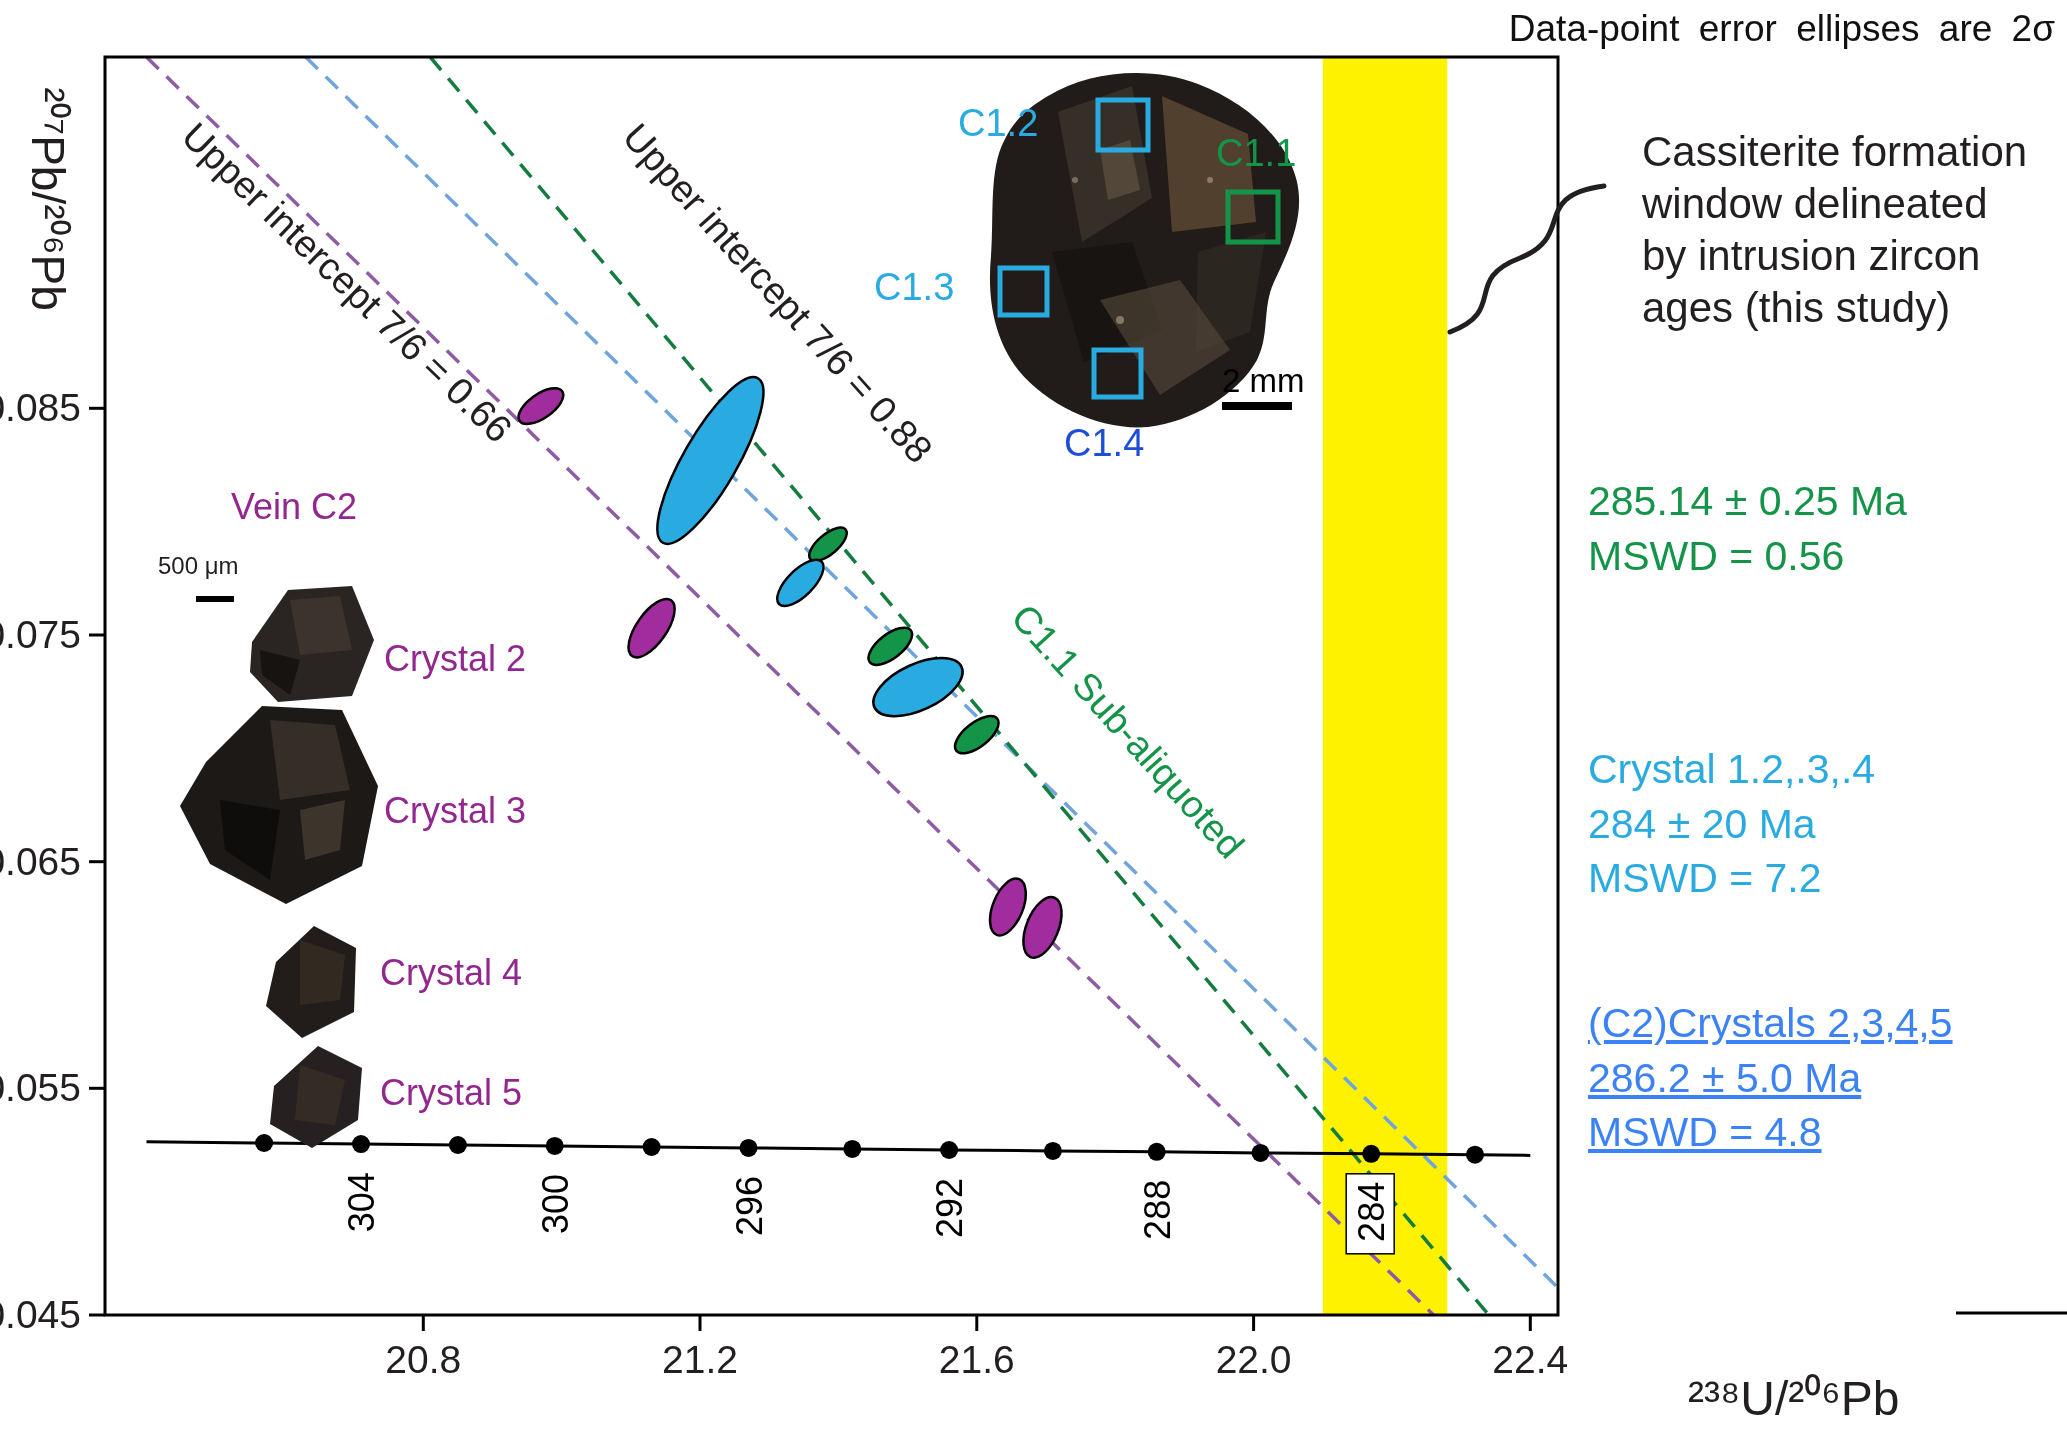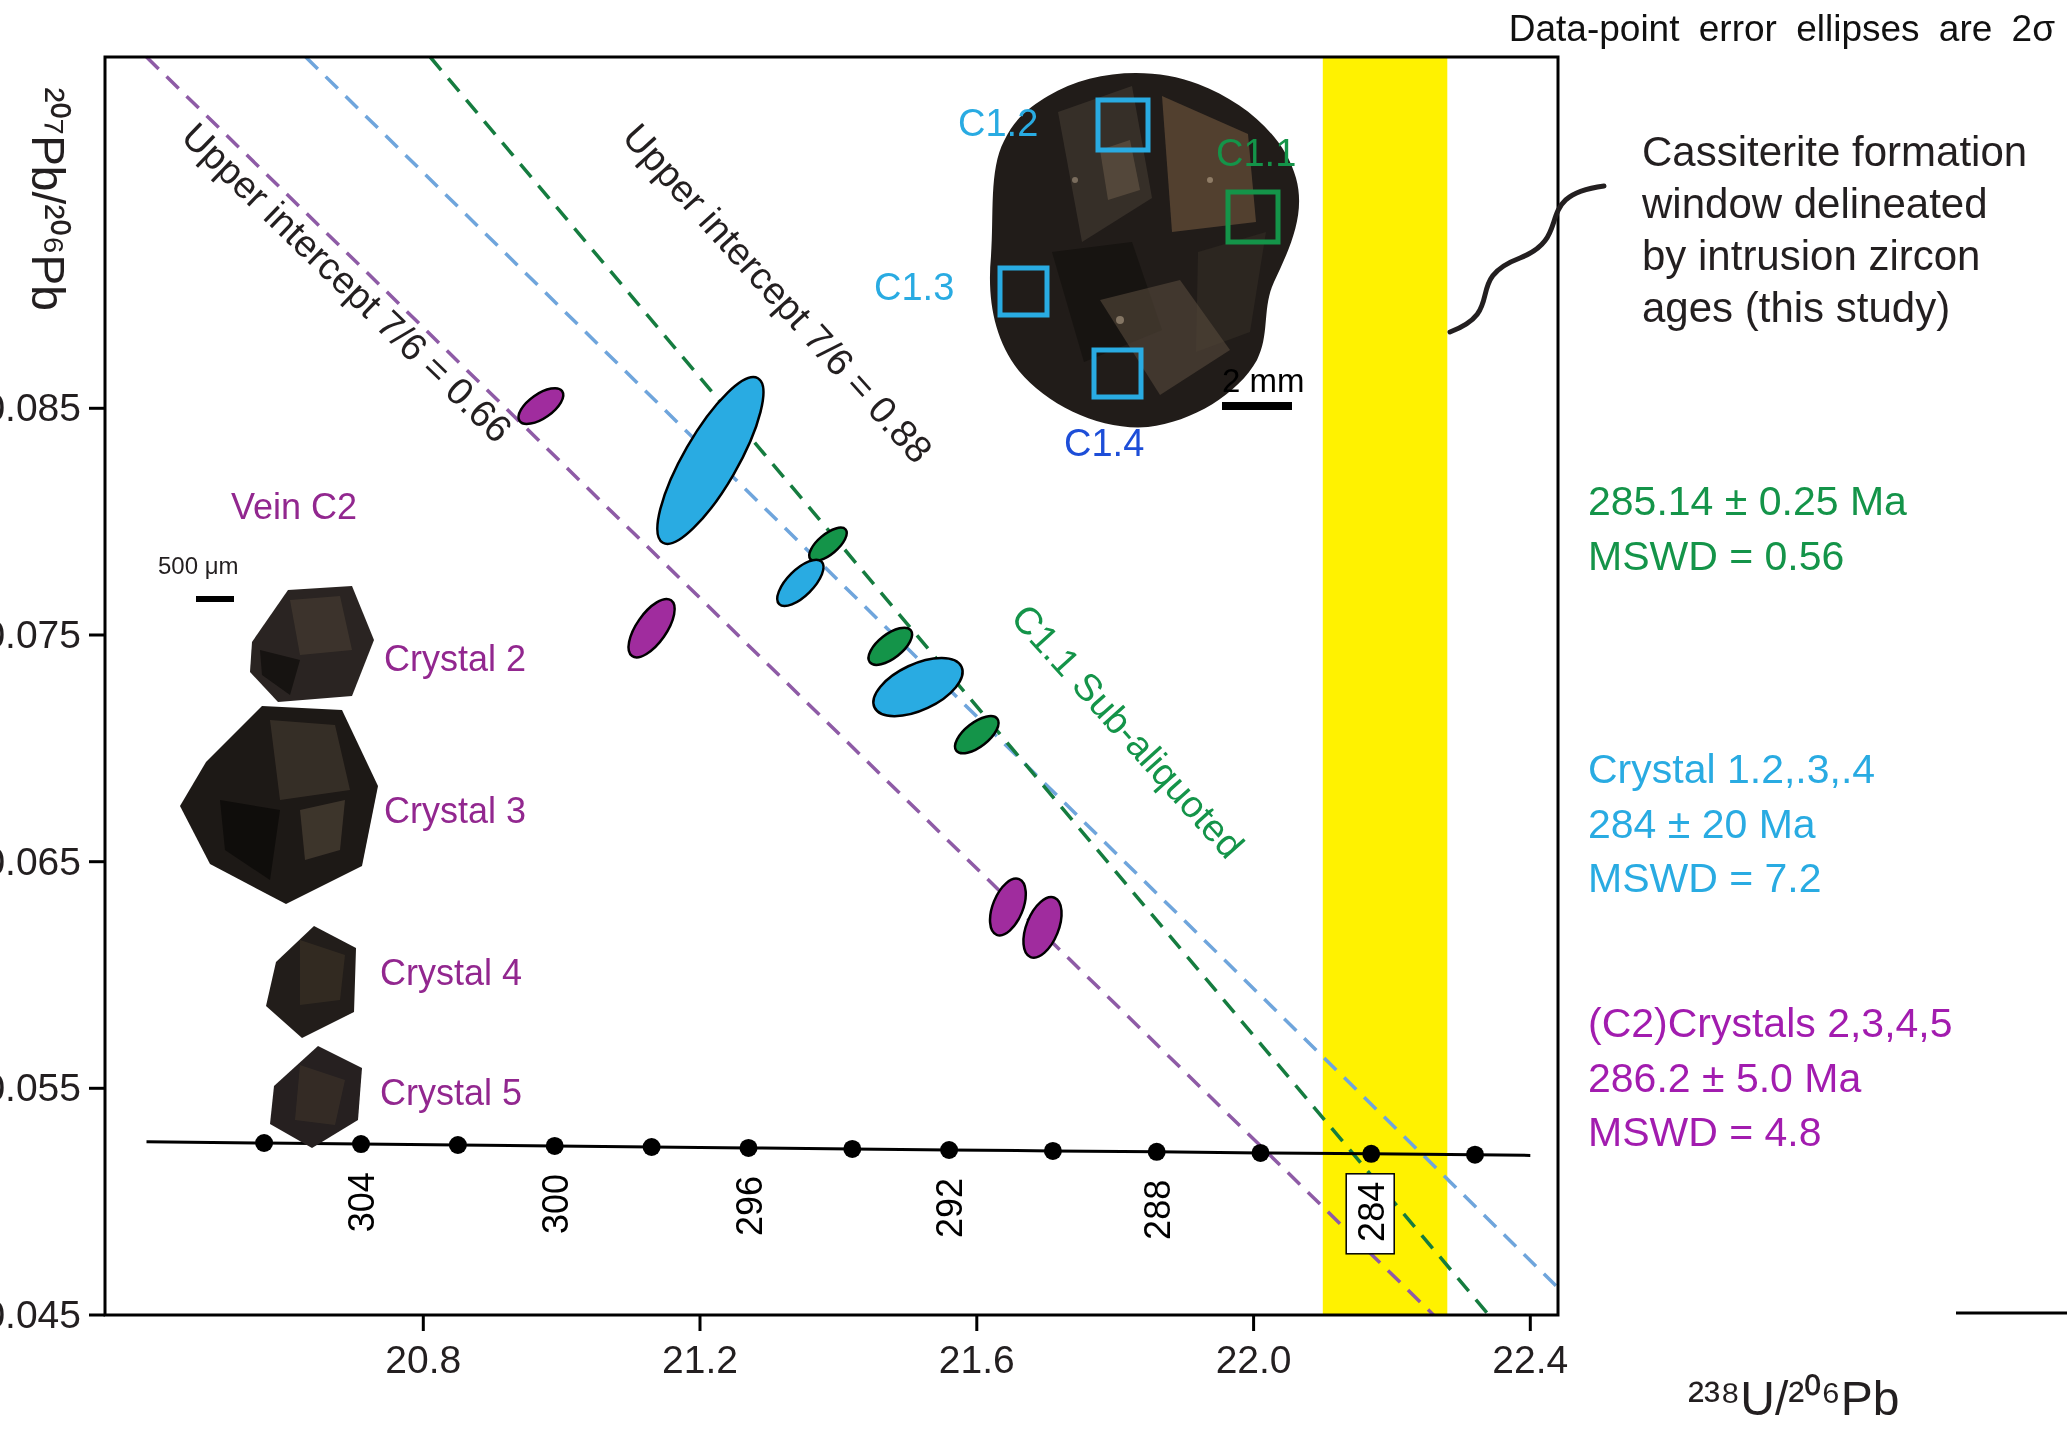--- a/index.html
+++ b/index.html
@@ -142,21 +142,21 @@
 
   <div class="result res1" style="color: rgb(20, 148, 73);">
     <span>285.14 ± 0.25 Ma</span>
     <span>MSWD = 0.56</span>
   </div>
   <div class="result res2" style="color: rgb(41, 171, 226);">
     <span>Crystal 1.2,.3,.4</span>
     <span>284 ± 20 Ma</span>
     <span>MSWD = 7.2</span>
   </div>
-  <div class="result res3" style="color: #a21caf;">
+  <div class="result res3" style="color: #3b82f6; text-decoration: underline;">
     <span>(C2)Crystals 2,3,4,5</span>
     <span>286.2 ± 5.0 Ma</span>
     <span>MSWD = 4.8</span>
   </div>
 
   <div class="vein-label" style="color: rgb(146, 39, 143);">Vein C2</div>
   <div class="scale-500">500 μm</div>
   <div class="crystal-label cl2" style="color: rgb(146, 39, 143);">Crystal 2</div>
   <div class="crystal-label cl3" style="color: rgb(146, 39, 143);">Crystal 3</div>
   <div class="crystal-label cl4" style="color: rgb(146, 39, 143);">Crystal 4</div>

